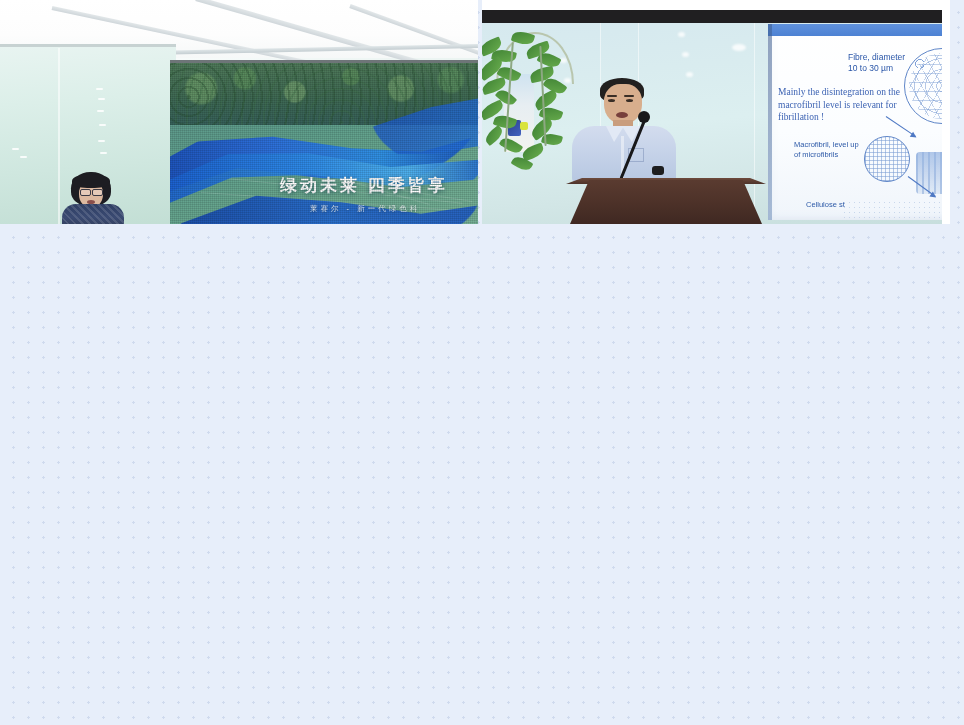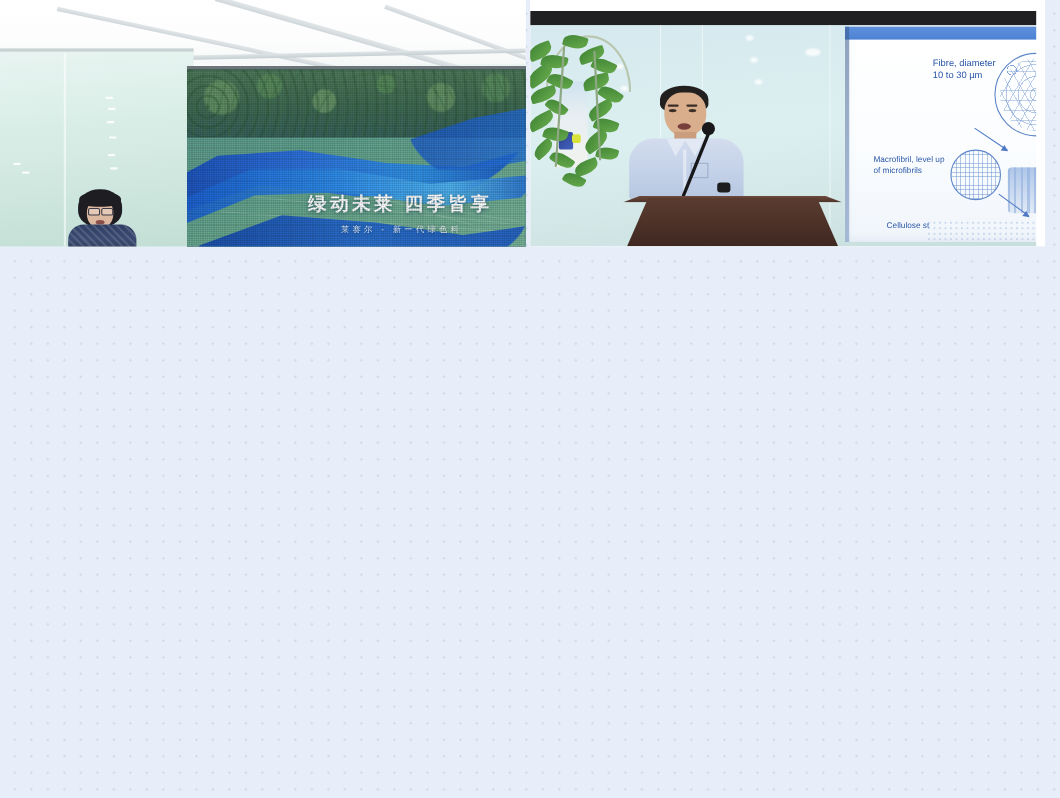--- a/index.html
+++ b/index.html
@@ -533,20 +533,21 @@
 
           <div class="sl-circ-big"></div>
           <div class="sl-circ-mid"></div>
           <div class="sl-fibrils"></div>
 
           <div class="sl-arrow" style="left:118px;top:92px;width:36px;transform:rotate(34deg);"></div>
           <div class="sl-arrow" style="left:140px;top:152px;width:34px;transform:rotate(36deg);"></div>
 
           <div class="sl-t-fibre" style="white-space:pre-line;">Fibre, diameter
 10 to 30 µm</div>
+          <div class="sl-t-main">Mainly the disintegration on the macrofibril level is relevant for fibrillation !</div>
           <div class="sl-t-macro">Macrofibril, level up of microfibrils</div>
           <div class="sl-t-cell">Cellulose st</div>
 
           <div class="sl-bottom-blur"></div>
         </div>
 
         <div class="r-right-white"></div>
       </div>
     </div>
 

